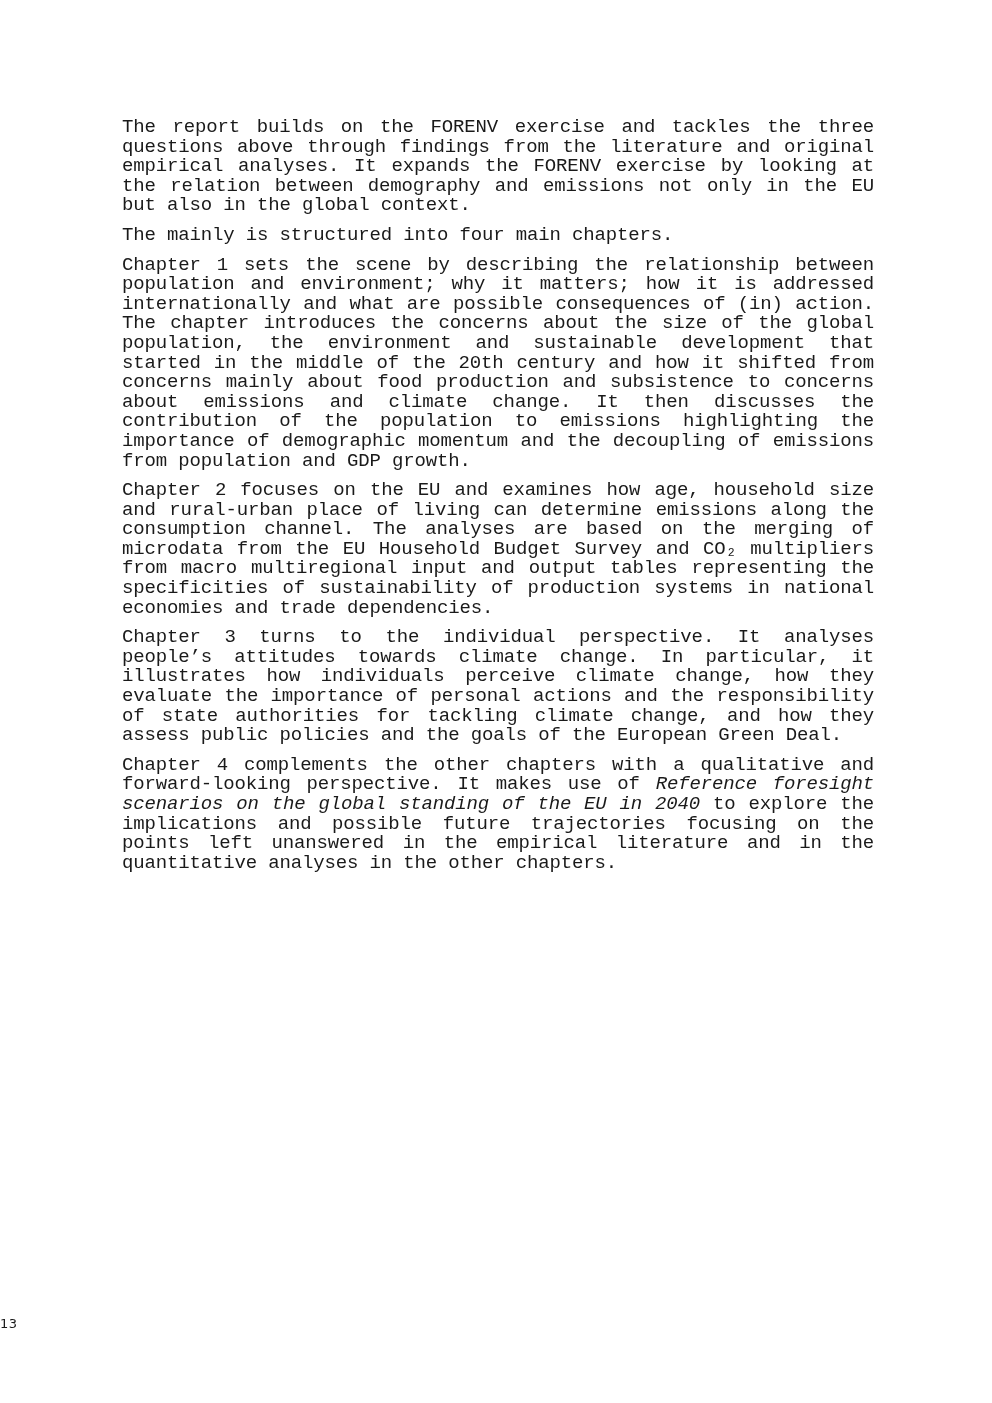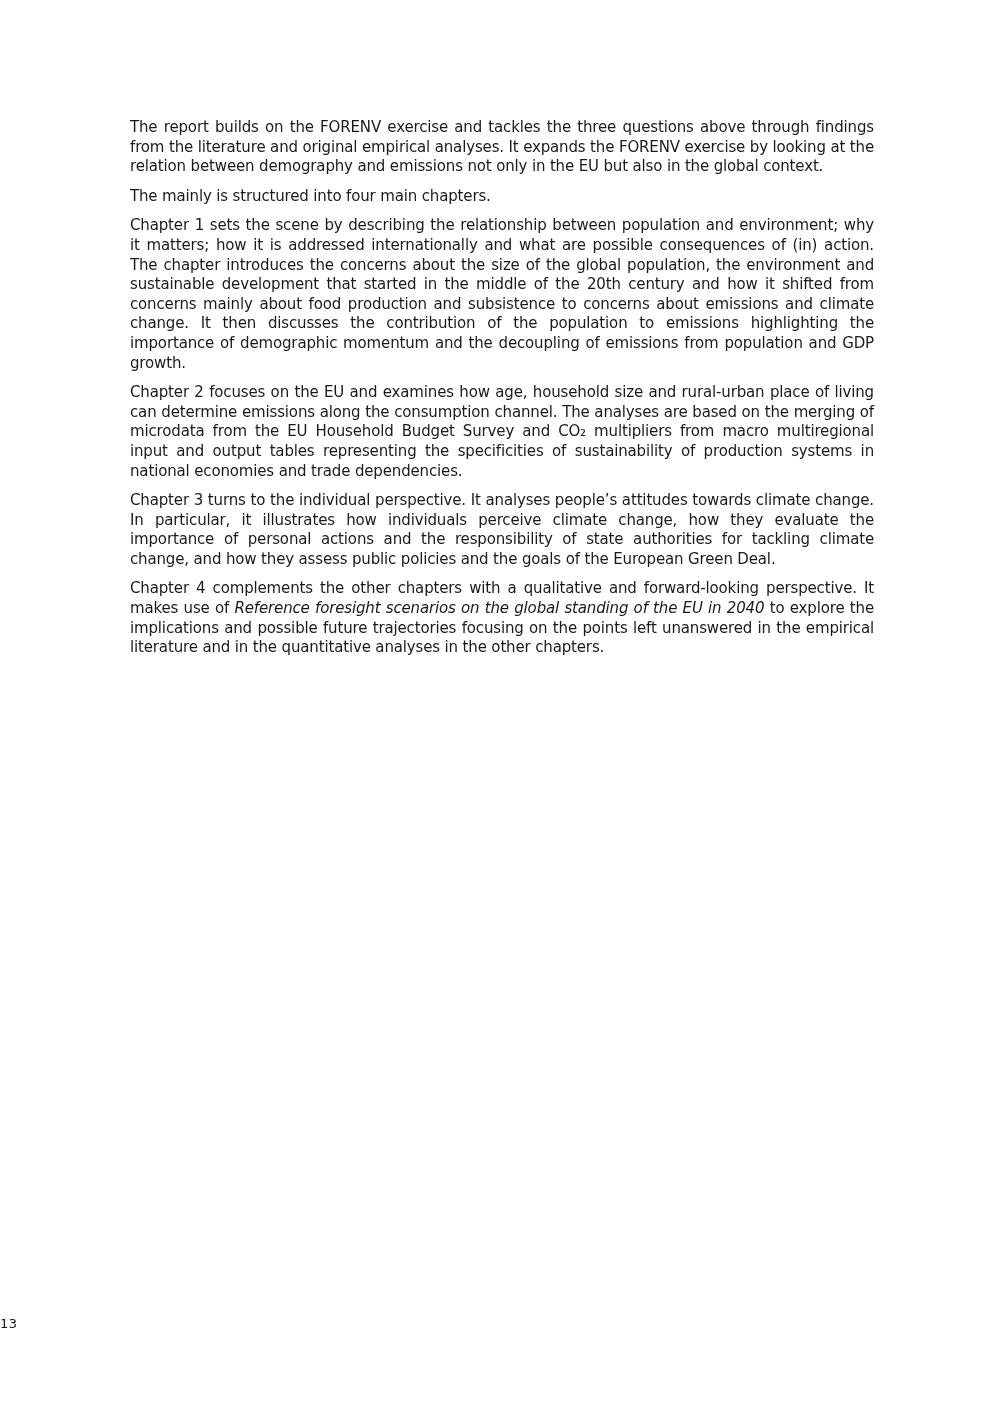--- a/index.html
+++ b/index.html
@@ -15,26 +15,27 @@
       font-family: "DejaVu Sans", sans-serif;
       color: #1a1a1a;
     }
     .page-body {
       position: absolute;
       left: 118px;
       top: 118px;
       width: 756px;
     }
     .para {
-      margin: 0 0 10px 12px;
-      font-size: 15px;
+      margin: 0 0 10px 4px;
+      font-size: 19px;
       line-height: 19.6px;
       text-align: justify;
       letter-spacing: -0.15px;
       word-spacing: 0px;
+      font-family: Liberation Mono, monospace;
     }
     .para .italic {
       font-style: italic;
     }
     .page-number {
       position: absolute;
       left: 0;
       width: 992px;
       top: 1316px;
       text-align: left;

